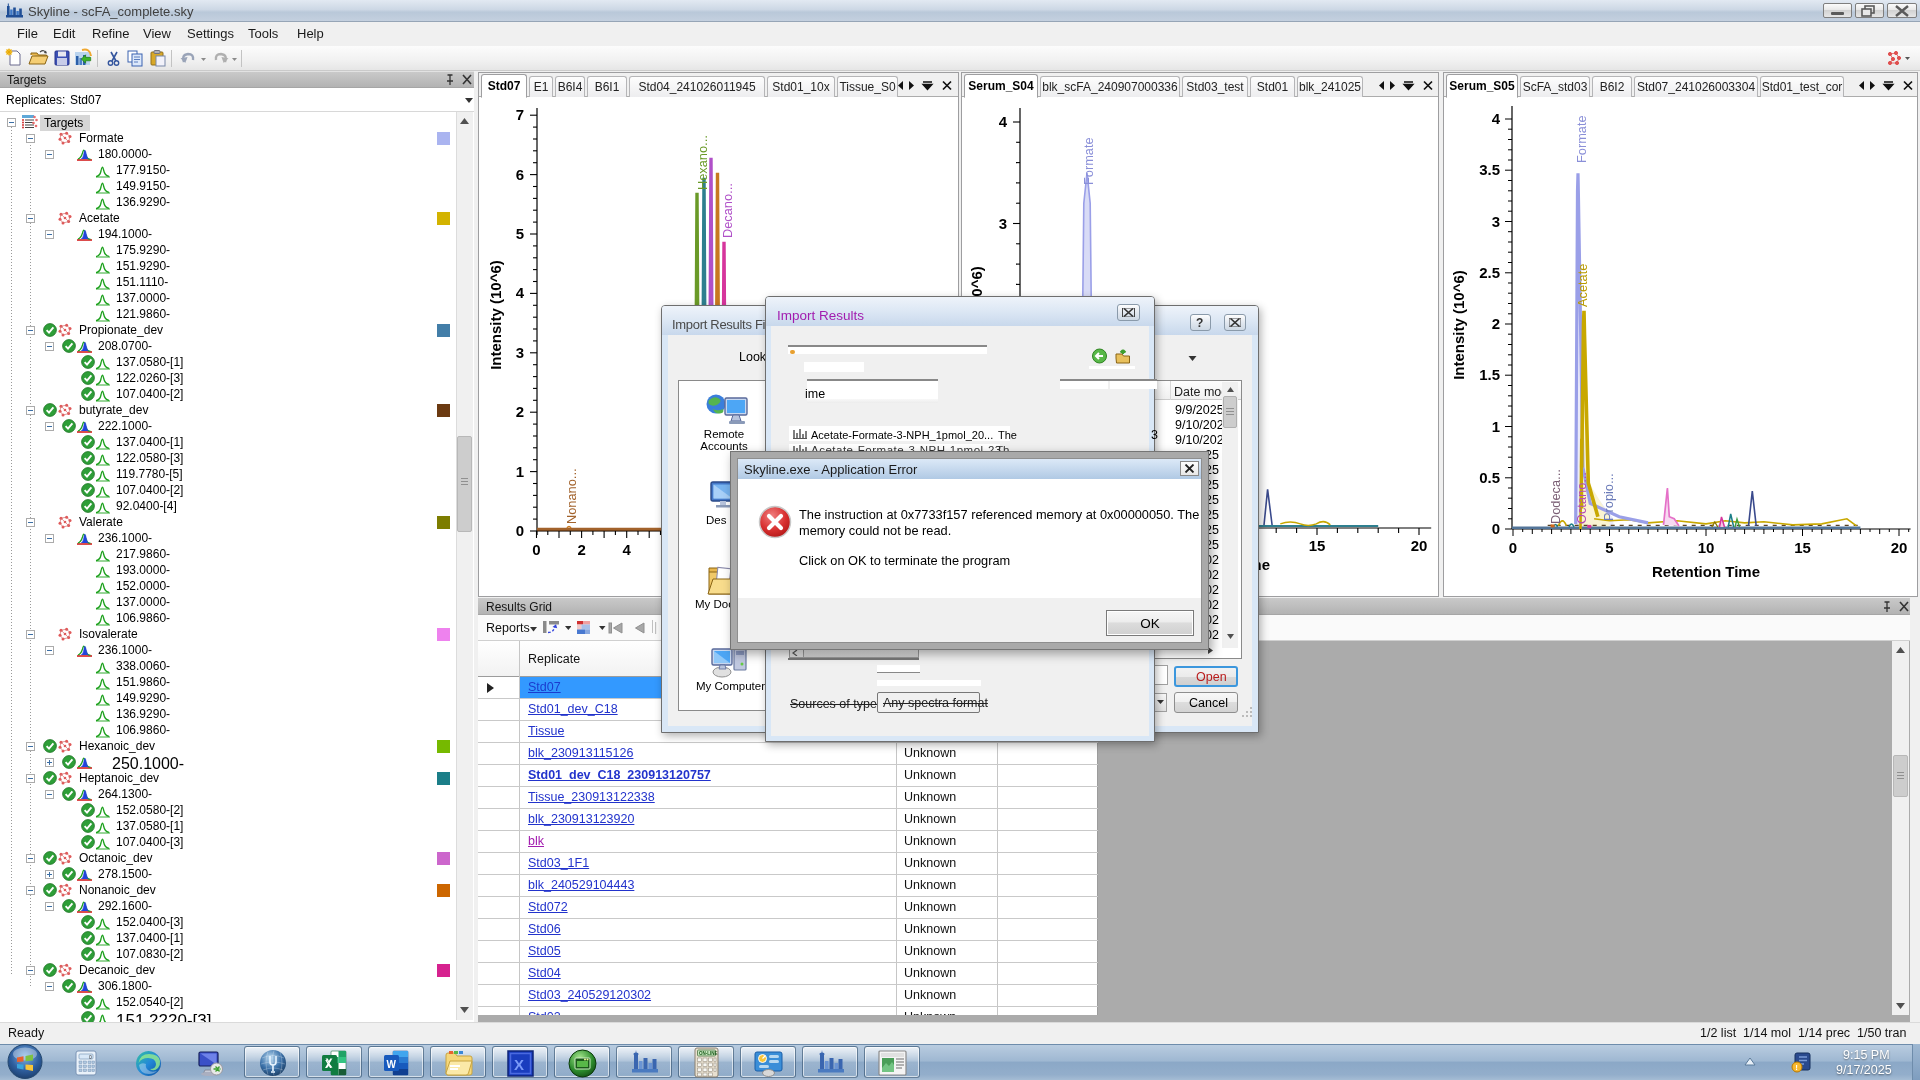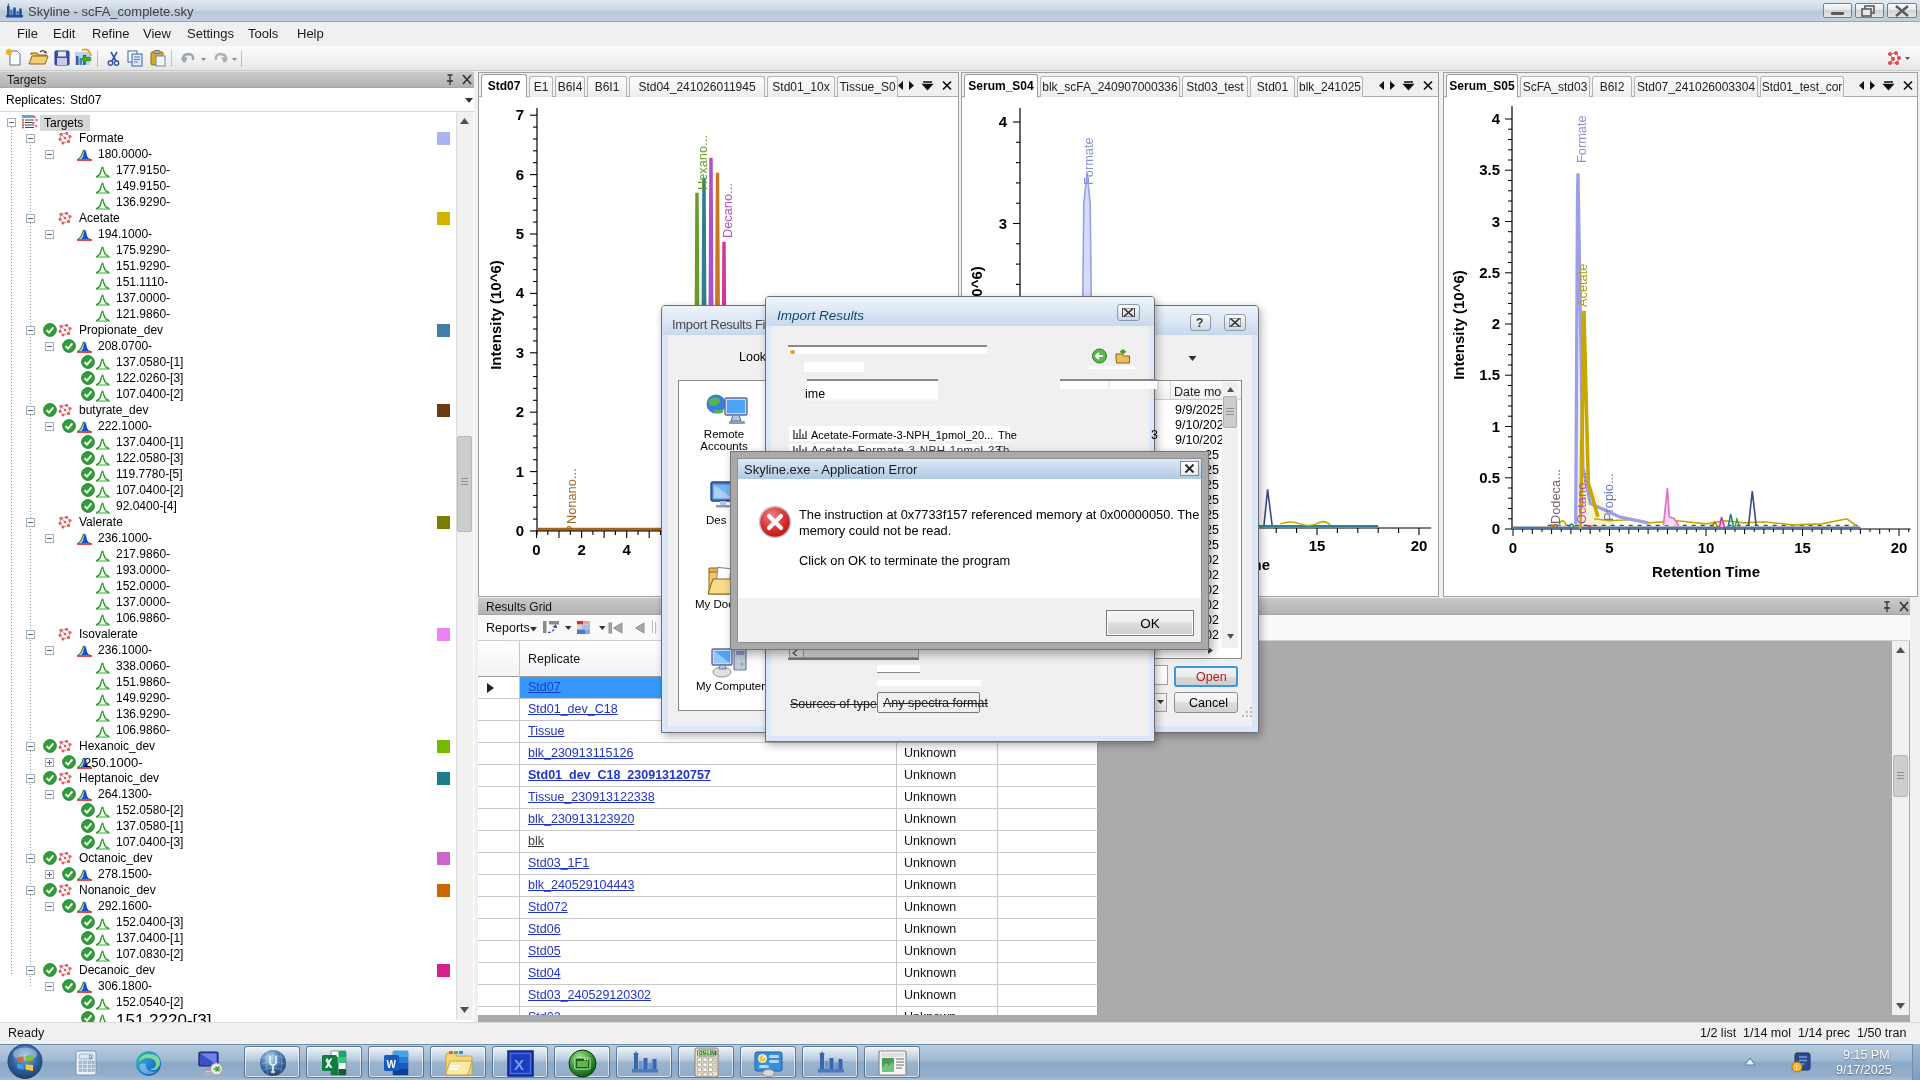--- a/index.html
+++ b/index.html
@@ -479,21 +479,21 @@
     <div class="abs" style="left:49px;top:759.5px;width:1px;height:5px;background:#3B6EA5;"></div>
     <svg class="abs" style="left:62px;top:755.0px;" width="14" height="14" viewBox="0 0 14 14">
 <circle cx="7" cy="7" r="6.4" fill="#2E9E38" stroke="#1E7426" stroke-width="0.8"></circle>
 <path d="M3.6 7.2 L6 9.6 L10.4 4.4" fill="none" stroke="#FFF" stroke-width="1.9"></path>
     </svg>
     <svg class="abs" style="left:76px;top:754.0px;" width="17" height="16" viewBox="0 0 17 16">
 <path d="M1 14 h15" stroke="#D42020" stroke-width="1.6" fill="none"></path>
 <path d="M2 13 q3 -1 4.5 -6 q1.5 -6 3 1 q1.5 6 5 5" fill="none" stroke="#1CA01C" stroke-width="1.3"></path>
 <path d="M5 13 q2 -0.5 2.8 -5 q1 -7 2.2 -1 q1 5.5 2.5 6" fill="#2244DD" stroke="#2244DD" stroke-width="0.6"></path>
     </svg>
-    <div class="tx" style="left:84px;top:755px;font-size:13px;text-align:center;">250.1000-</div>
+    <div class="tx" style="left:112px;top:755px;font-size:16px;text-align:center;">250.1000-</div>
     <div class="abs" style="left:26px;top:773.5px;width:9px;height:9px;border:1px solid #ABABAB;background:#FFF;"></div>
 <div class="abs" style="left:28px;top:777.5px;width:5px;height:1px;background:#3B6EA5;"></div>
     <svg class="abs" style="left:43px;top:771.0px;" width="14" height="14" viewBox="0 0 14 14">
 <circle cx="7" cy="7" r="6.4" fill="#2E9E38" stroke="#1E7426" stroke-width="0.8"></circle>
 <path d="M3.6 7.2 L6 9.6 L10.4 4.4" fill="none" stroke="#FFF" stroke-width="1.9"></path>
     </svg>
     <svg class="abs" style="left:58px;top:771.0px;" width="15" height="15" viewBox="0 0 15 15">
 <g fill="#E25555">
         <circle cx="3" cy="3.2" r="1.5"></circle>
         <circle cx="8.6" cy="2.2" r="1.5"></circle>
@@ -1120,21 +1120,21 @@
 <div class="abs" style="left:478px;top:764px;width:620px;height:1px;background:#C9C9C9;"></div>
 <div class="tx" style="left:528px;top:768px;font-size:12.5px;color:#2233CC;text-decoration:underline;font-weight:bold;">Std01_dev_C18_230913120757</div>
 <div class="tx" style="left:904px;top:768px;font-size:12.5px;color:#111;">Unknown</div>
 <div class="abs" style="left:478px;top:786px;width:620px;height:1px;background:#C9C9C9;"></div>
 <div class="tx" style="left:528px;top:790px;font-size:12.5px;color:#2233CC;text-decoration:underline;">Tissue_230913122338</div>
 <div class="tx" style="left:904px;top:790px;font-size:12.5px;color:#111;">Unknown</div>
 <div class="abs" style="left:478px;top:808px;width:620px;height:1px;background:#C9C9C9;"></div>
 <div class="tx" style="left:528px;top:812px;font-size:12.5px;color:#2233CC;text-decoration:underline;">blk_230913123920</div>
 <div class="tx" style="left:904px;top:812px;font-size:12.5px;color:#111;">Unknown</div>
 <div class="abs" style="left:478px;top:830px;width:620px;height:1px;background:#C9C9C9;"></div>
-<div class="tx" style="left:528px;top:834px;font-size:12.5px;color:#404040;text-decoration:underline;">blk</div>
+<div class="tx" style="left:528px;top:834px;font-size:12.5px;color:#a21caf;text-decoration:underline;">blk</div>
 <div class="tx" style="left:904px;top:834px;font-size:12.5px;color:#111;">Unknown</div>
 <div class="abs" style="left:478px;top:852px;width:620px;height:1px;background:#C9C9C9;"></div>
 <div class="tx" style="left:528px;top:856px;font-size:12.5px;color:#2233CC;text-decoration:underline;">Std03_1F1</div>
 <div class="tx" style="left:904px;top:856px;font-size:12.5px;color:#111;">Unknown</div>
 <div class="abs" style="left:478px;top:874px;width:620px;height:1px;background:#C9C9C9;"></div>
 <div class="tx" style="left:528px;top:878px;font-size:12.5px;color:#2233CC;text-decoration:underline;">blk_240529104443</div>
 <div class="tx" style="left:904px;top:878px;font-size:12.5px;color:#111;">Unknown</div>
 <div class="abs" style="left:478px;top:896px;width:620px;height:1px;background:#C9C9C9;"></div>
 <div class="tx" style="left:528px;top:900px;font-size:12.5px;color:#2233CC;text-decoration:underline;">Std072</div>
 <div class="tx" style="left:904px;top:900px;font-size:12.5px;color:#111;">Unknown</div>
@@ -1269,21 +1269,21 @@
         <circle cx="11" cy="3" r="1"></circle>
         <circle cx="11" cy="7" r="1"></circle>
         <circle cx="11" cy="11" r="1"></circle>
         <circle cx="7" cy="7" r="1"></circle>
         <circle cx="7" cy="11" r="1"></circle>
         <circle cx="3" cy="11" r="1"></circle>
       </g>
     </svg>
 <div class="abs" style="left:765px;top:296px;width:390px;height:446px;z-index:20;border:1px solid #6E6E6E;border-radius:4px 4px 0 0;background:#D9E7F6;box-shadow:2px 3px 8px rgba(0,0,0,0.3);"></div>
 <div class="abs" style="left:766px;top:297px;width:388px;height:29px;z-index:20;border-radius:3px 3px 0 0;background:linear-gradient(#EEF3FA,#DCE7F4 50%,#C8D8EC);"></div>
-<div class="tx" style="left:777px;top:308px;z-index:20;font-size:13.5px;color:#0c4a6e;font-style:italic;">Import Results</div>
+<div class="tx" style="left:777px;top:308px;z-index:20;font-size:13.5px;color:#a21caf;">Import Results</div>
 <div class="abs" style="left:1117px;top:304px;width:23px;height:17px;z-index:20;border:1px solid #8A9AAA;border-radius:3px;background:linear-gradient(#FDFDFD,#E2E8F0 50%,#CDD8E4);"></div>
 <svg class="abs" style="left:1122px;top:308px;z-index:20;" width="13" height="9" viewBox="0 0 13 9">
       <path d="M2 0.5 l9 8 M11 0.5 l-9 8" stroke="#333" stroke-width="1.6"></path>
       <rect x="0.5" y="0" width="12" height="9" fill="none" stroke="#333" stroke-width="0.9"></rect>
     </svg>
 <div class="abs" style="left:771px;top:326px;width:378px;height:410px;z-index:20;background:#F0F0F0;"></div>
 <div class="abs" style="left:788px;top:345px;width:199px;height:2px;z-index:21;background:#888;"></div>
 <div class="abs" style="left:788px;top:347px;width:199px;height:7px;z-index:21;background:#FFF;"></div>
 <div class="abs" style="left:790px;top:350px;width:5px;height:4px;z-index:21;background:#E8A030;border-radius:2px;"></div>
 <div class="abs" style="left:804px;top:362px;width:60px;height:10px;z-index:21;background:#FFF;"></div>

